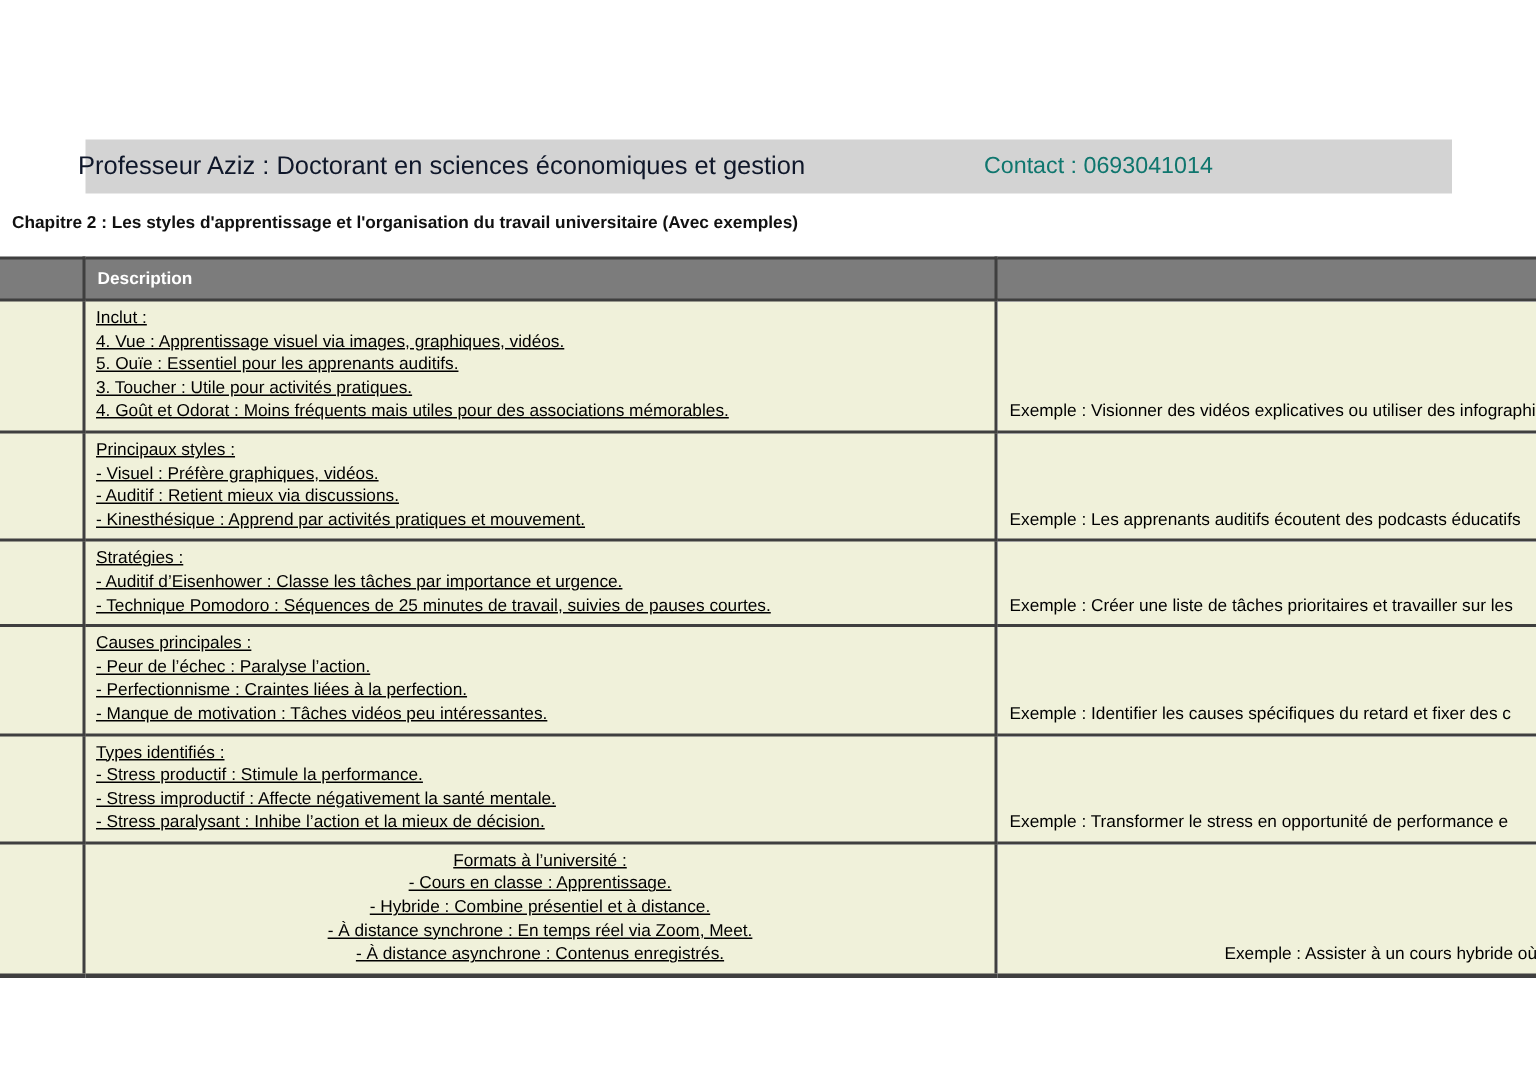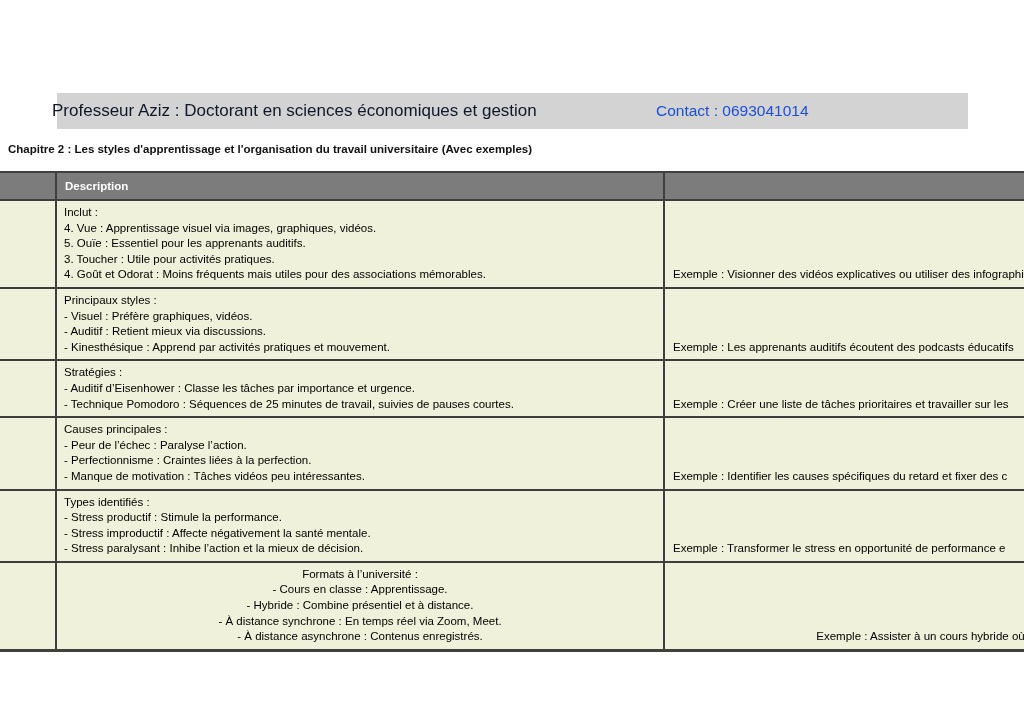--- a/index.html
+++ b/index.html
@@ -35,21 +35,21 @@
     white-space: nowrap;
     margin-left: 12px;
   }
   .contact {
     position: absolute;
     left: 656px;
     top: 93px;
     height: 36px;
     line-height: 36px;
     font-size: 15.5px;
-    color: #1d4ed8;
+    color: #0f766e;
     white-space: nowrap;
   }
 
   
   .chapter {
     position: absolute;
     left: 8px;
     top: 143px;
     font-size: 11.5px;
     font-weight: bold;
@@ -95,21 +95,21 @@
     vertical-align: top;
     padding: 4px 7px;
   }
   td.col-ex {
     vertical-align: bottom;
     padding: 4px 8px;
     white-space: nowrap;
     overflow: hidden;
   }
   tbody tr:last-child td { border-bottom: 3px solid var(--border, #3f3f3f); text-align: center; }
-  .desc-line { white-space: nowrap; }
+  .desc-line { white-space: nowrap; text-decoration: underline; }
 </style>
 </head>
 <body>
 
 <div class="page">
 
   <div class="banner"></div>
   <div class="professor">Professeur Aziz : Doctorant en sciences économiques et gestion</div>
   <div class="contact">Contact : 0693041014</div>
 

